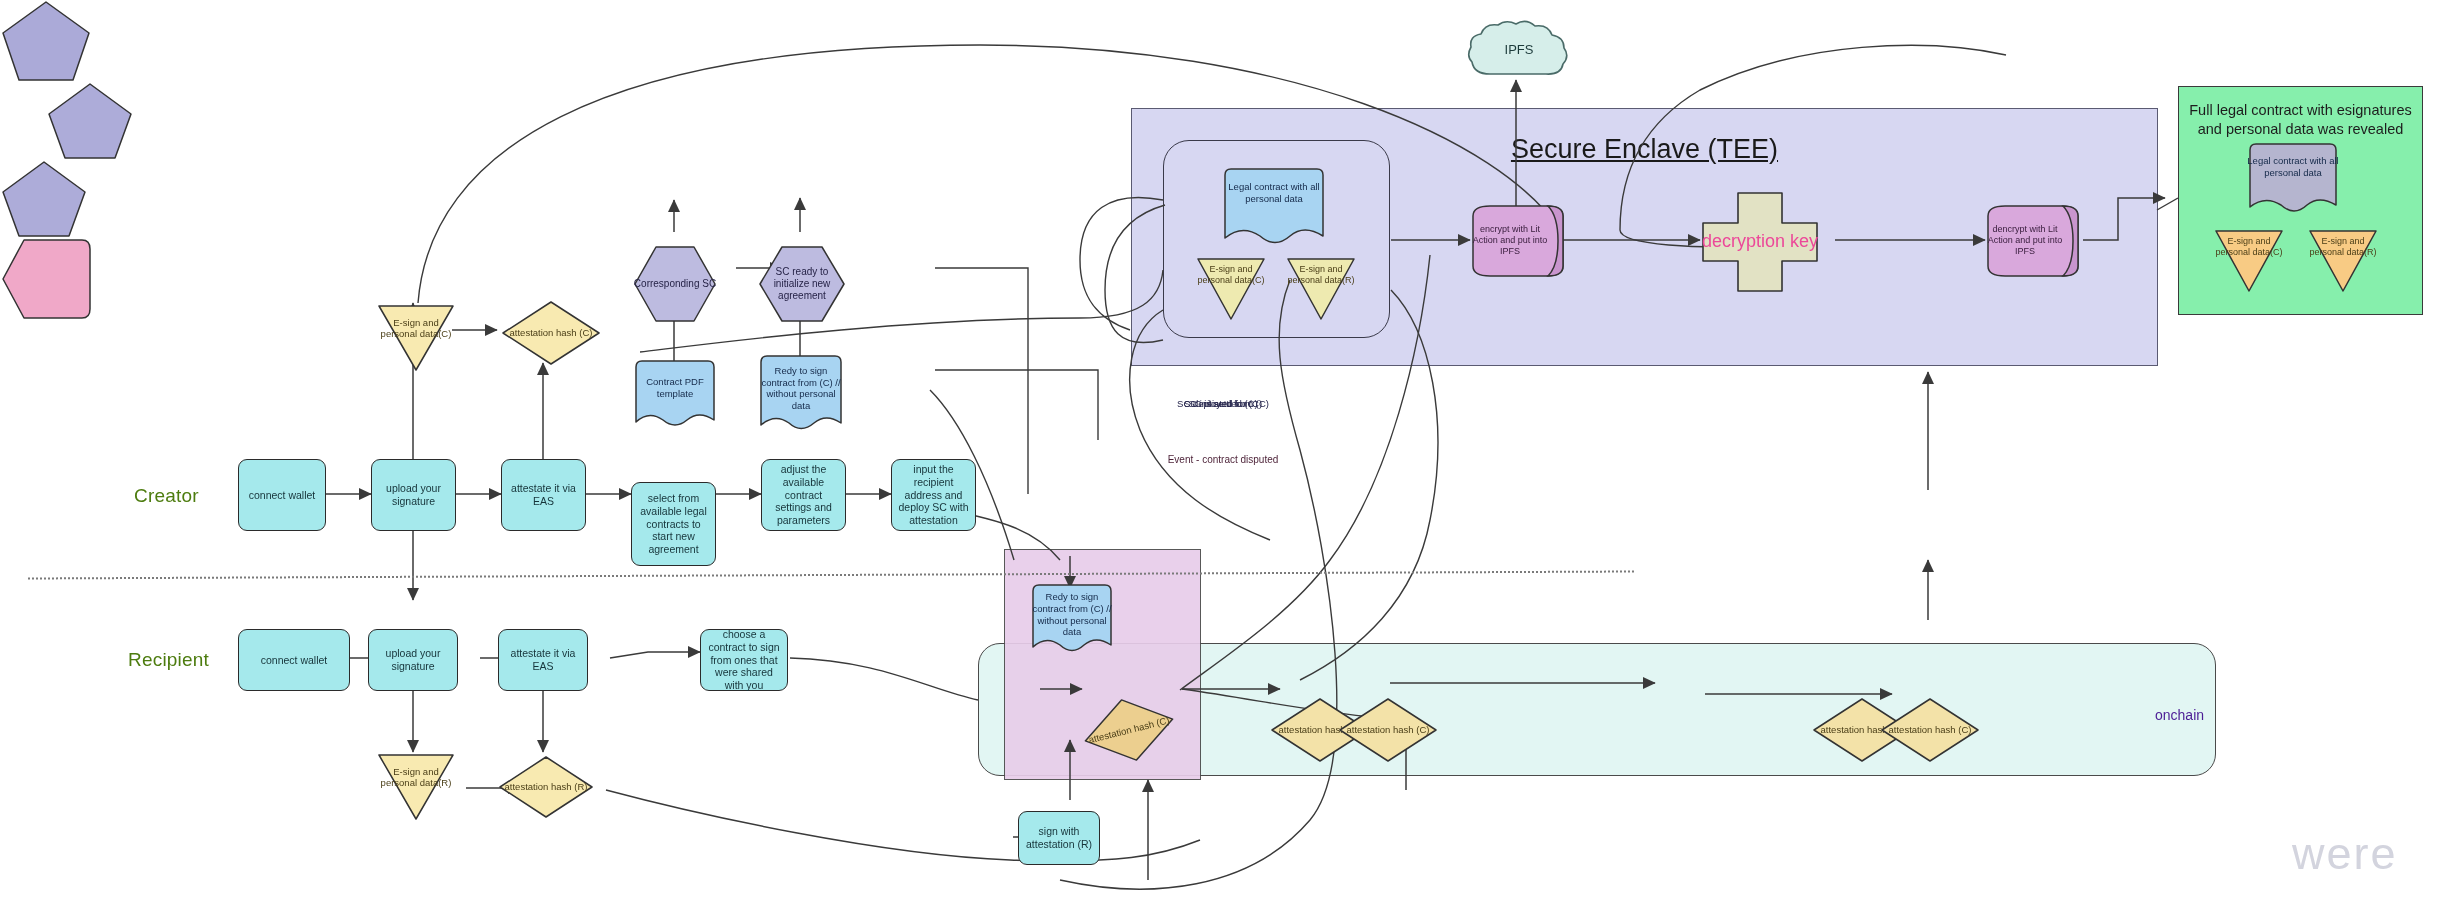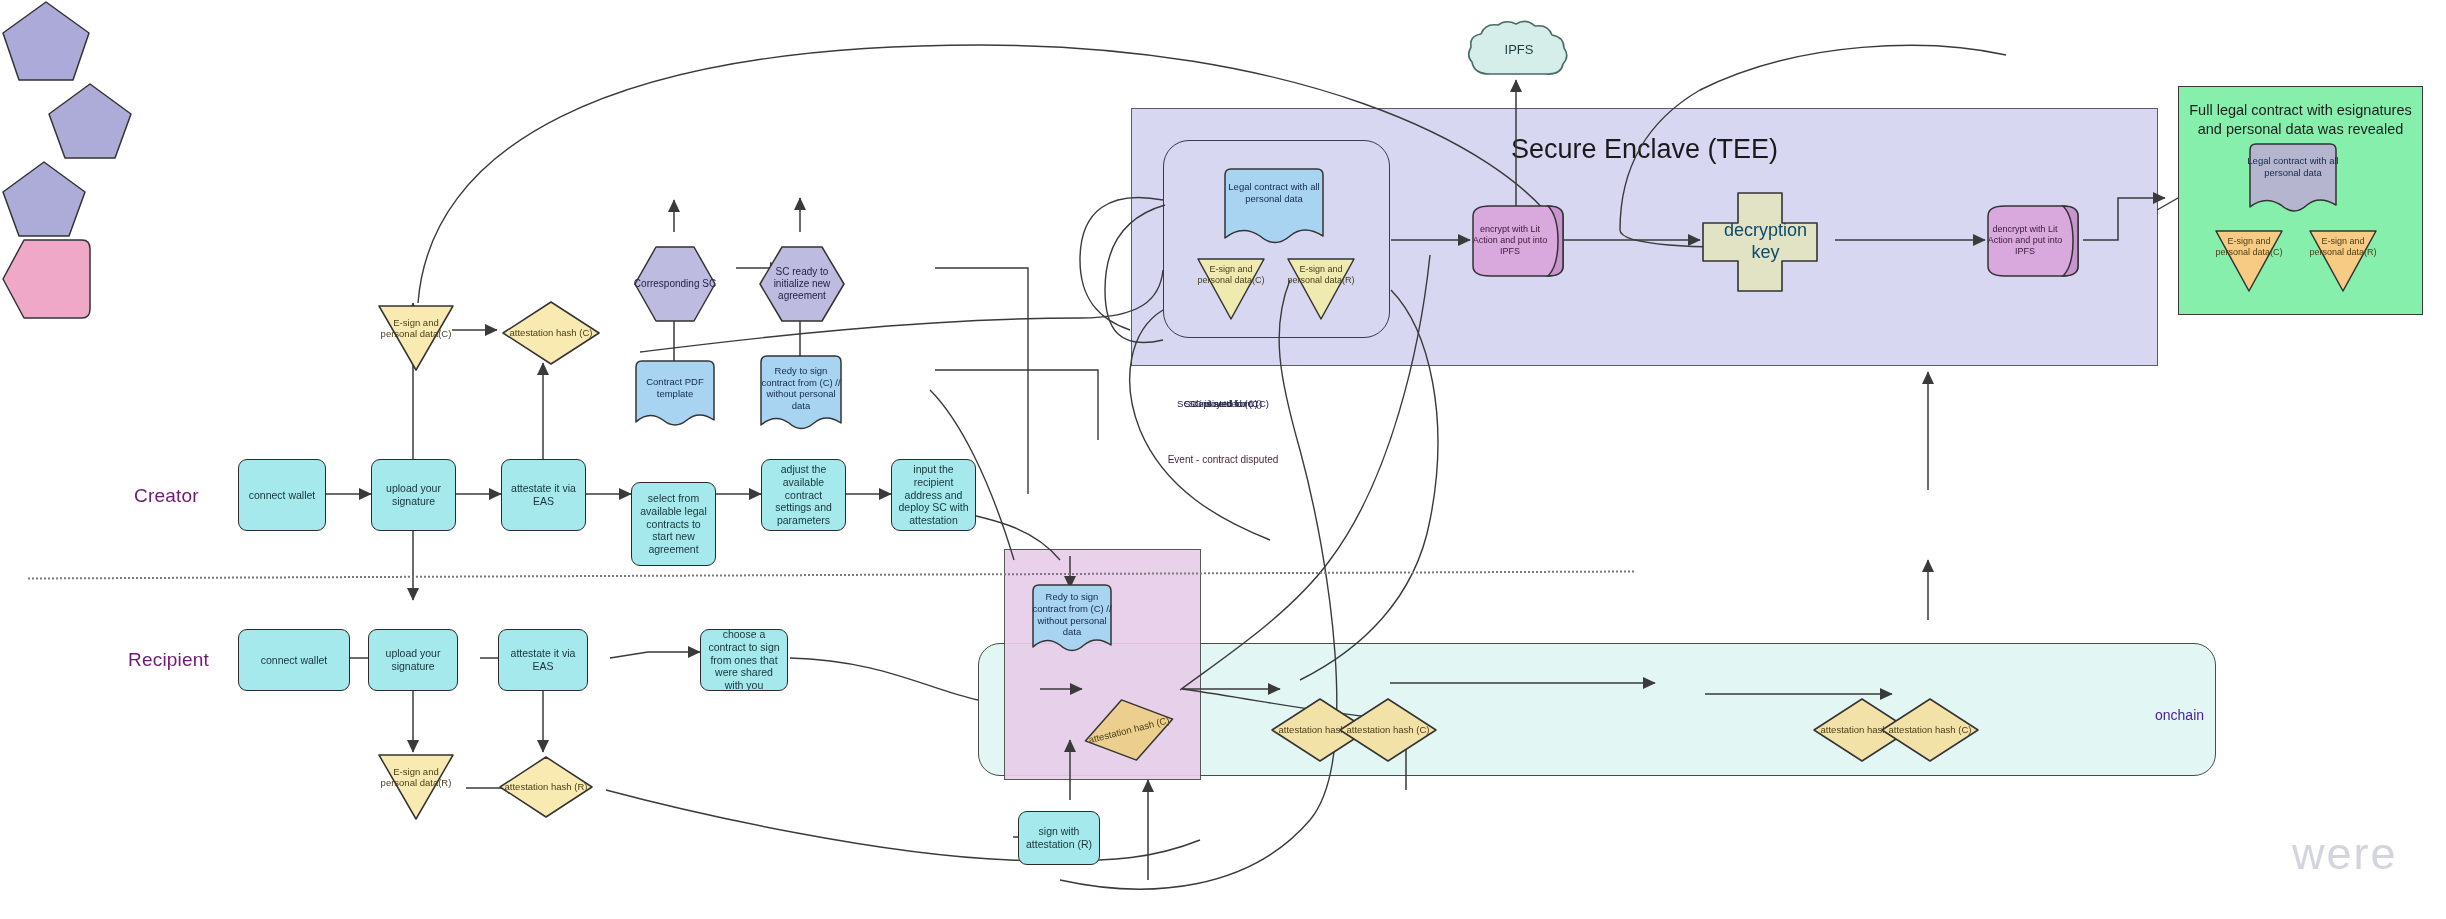--- a/index.html
+++ b/index.html
@@ -1,49 +1,49 @@
 <!DOCTYPE html>
 <html><head>
 <meta charset="utf-8">
 <style>
   html,body{margin:0;padding:0;background:#ffffff;}
   body{font-family:"Liberation Sans", sans-serif;}
   #canvas{position:relative;width:2446px;height:919px;background:#ffffff;overflow:hidden;}
-  .lane-label{position:absolute;color:#701a75;font-size:19px;letter-spacing:.2px;}
+  .lane-label{position:absolute;color:#4d7c0f;font-size:19px;letter-spacing:.2px;}
   .zone{position:absolute;box-sizing:border-box;}
   .zone-title{position:absolute;width:100%;text-align:center;color:#1a1a1a;}
   svg.edges{position:absolute;left:0;top:0;width:2446px;height:919px;pointer-events:none;}
   .node{position:absolute;box-sizing:border-box;display:flex;align-items:center;justify-content:center;text-align:center;}
   .node span{display:block;line-height:1.22;padding:0 4px;}
   .rbox{border:1.6px solid #2b2b2b;border-radius:9px;background:#a5e9ec;color:#16343a;font-size:10.5px;}
   .tri{position:absolute;}
   .tri .lbl{position:absolute;left:0;right:0;top:20%;text-align:center;font-size:9.5px;color:#4a3e17;line-height:1.18;}
   .dia{position:absolute;}
   .dia .lbl{position:absolute;left:0;right:0;top:50%;transform:translateY(-50%);text-align:center;font-size:9.5px;color:#4a3e17;line-height:1.2;}
   .hex{position:absolute;}
   .hex .lbl{position:absolute;left:0;right:0;top:50%;transform:translateY(-50%);text-align:center;font-size:10px;color:#262347;line-height:1.2;}
   .doc{position:absolute;}
   .doc .lbl{position:absolute;left:0;right:0;top:24%;text-align:center;font-size:9.5px;color:#152a4a;line-height:1.22;}
   .cyl{position:absolute;}
   .cyl .lbl{position:absolute;left:0;right:0;top:50%;transform:translateY(-50%);text-align:center;font-size:9px;color:#3c2040;line-height:1.24;}
-  .cross .lbl{position:absolute;left:0;right:0;top:50%;transform:translateY(-50%);text-align:center;font-size:18px;color:#0c4a6e;line-height:1.22;margin-left:11px;}
+  .cross .lbl{position:absolute;left:0;right:0;top:50%;transform:translateY(-50%);text-align:center;font-size:18px;color:#ec4899;line-height:1.22;}
   .star .lbl{position:absolute;left:0;right:0;top:50%;transform:translateY(-50%);text-align:center;font-size:15px;color:#4b2320;line-height:1.2;}
   .cloud .lbl{position:absolute;left:0;right:0;top:50%;transform:translateY(-50%);text-align:center;font-size:13px;color:#1d3b3b;}
   .penta .lbl{position:absolute;left:0;right:0;top:50%;transform:translateY(-50%);text-align:center;font-size:10px;color:#4a1f35;line-height:1.22;}
   .pent5 .lbl{position:absolute;left:0;right:0;top:44%;transform:translateY(-50%);text-align:center;font-size:9.5px;color:#22224a;line-height:1.2;}
   .wm{position:absolute;color:#d3d4de;font-size:45px;letter-spacing:2px;}
   .revealed-title{position:absolute;left:0;right:0;top:14px;text-align:center;font-size:14.5px;color:#1d1d1d;line-height:1.3;}
 </style>
 </head>
 <body>
 
 <div id="canvas">
 
   <div class="zone" style="left:1131px;top:108px;width:1027px;height:258px;background:#d7d7f2;border:1.6px solid #5a5a72;">
-    <div class="zone-title" style="top:25px;font-size:27px;">Secure Enclave (TEE)</div>
+    <div class="zone-title" style="top:25px;font-size:27px;text-decoration:underline;">Secure Enclave (TEE)</div>
   </div>
 
   <div class="zone" style="left:1163px;top:140px;width:227px;height:198px;background:transparent;border:1.6px solid #3a3a4a;border-radius:26px;"></div>
 
   <div class="zone" style="left:2178px;top:86px;width:245px;height:229px;background:#86efac;border:1.6px solid #3a3a3a;">
     <div class="revealed-title">Full legal contract with esignatures and personal data was revealed</div>
   </div>
 
   <div class="zone" style="left:978px;top:643px;width:1238px;height:133px;background:#e2f6f3;border:1.6px solid #4a4a4a;border-radius:22px;">
   </div>

